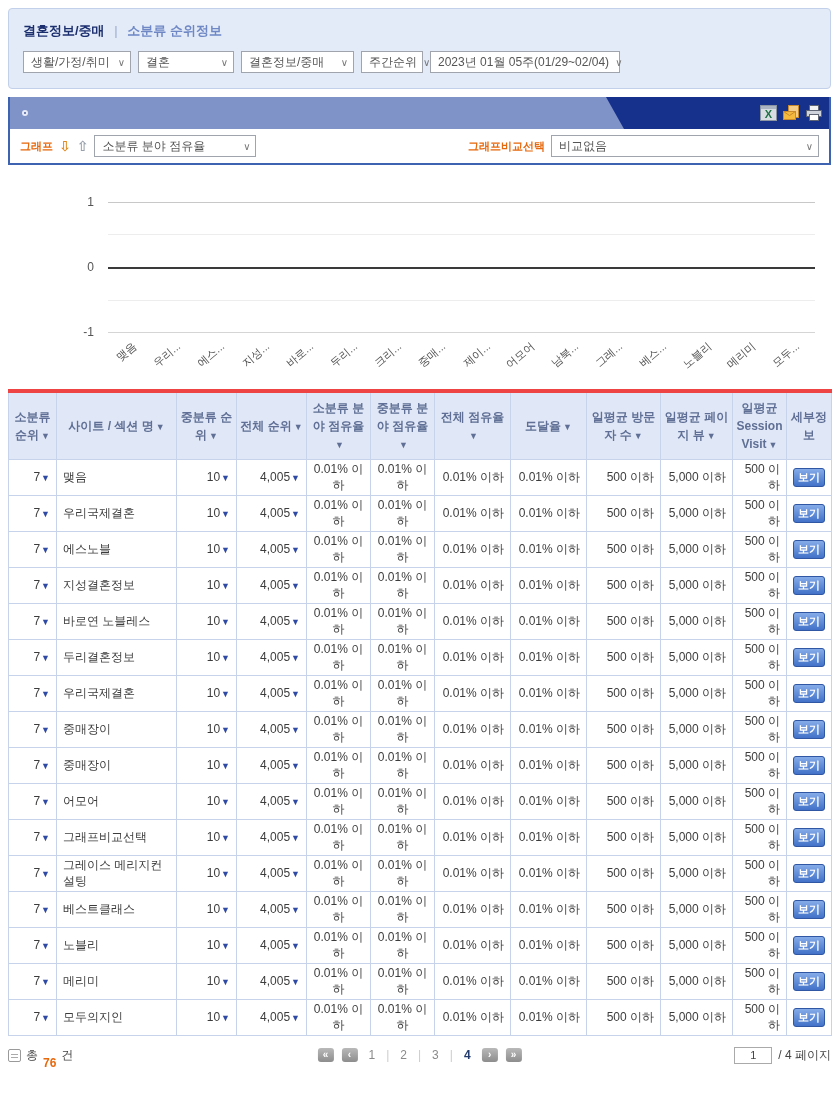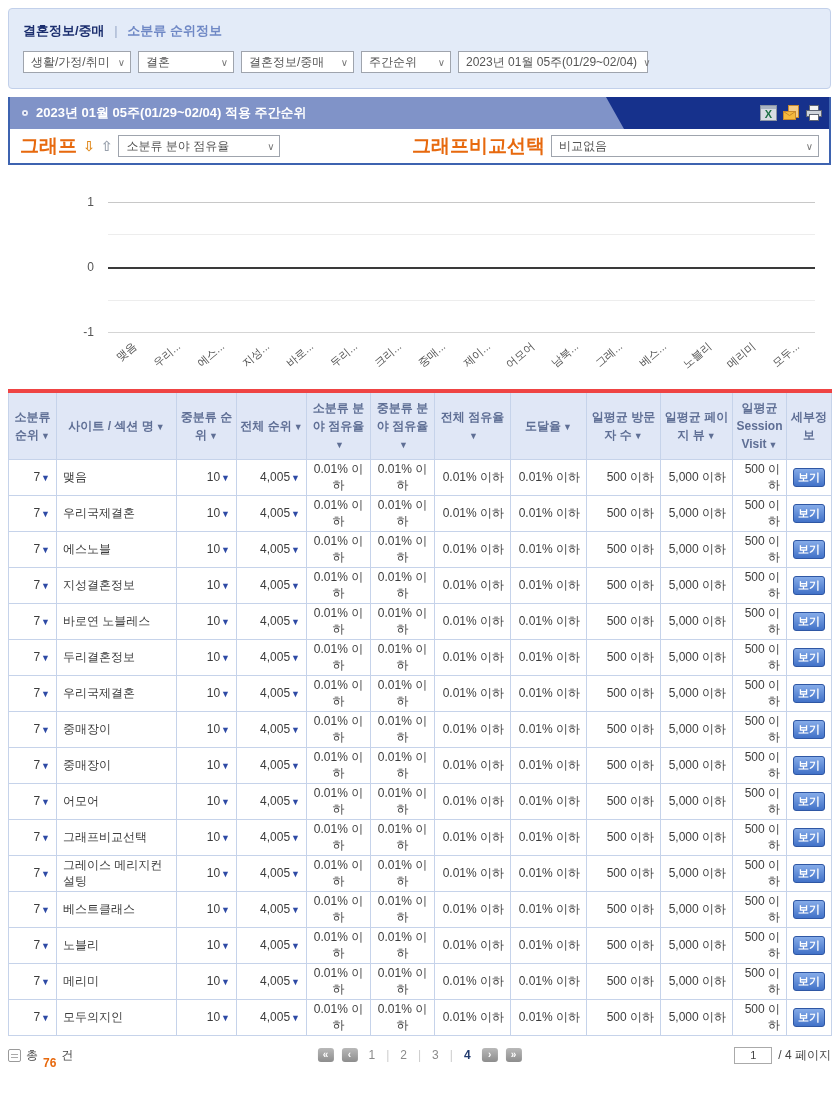--- a/index.html
+++ b/index.html
@@ -8,34 +8,34 @@
 
   
   .filter-panel { margin-top:8px; background:#e3ebf8; border:1px solid #c2d0ea; border-radius:4px; padding:13px 14px 15px; }
   .crumb { font-size:13px; font-weight:bold; }
   .crumb .cat { color:#1b2e6e; }
   .crumb .sep { color:#9aaac9; margin:0 6px; font-weight:normal; }
   .crumb .sec { color:#6f88c5; }
   .filter-row { margin-top:11px; display:flex; gap:7px; }
   .sel { background:#fff; border:1px solid #9fa4ad; height:22px; display:flex; align-items:center; justify-content:space-between; padding:0 5px 0 7px; font-size:12px; color:#555; cursor:pointer; white-space:nowrap; }
   .chev { color:#787878; font-size:10px; font-style:normal; margin-left:6px; }
-  .w105{width:108px}.w95{width:96px}.w112{width:113px}.w68{width:90px}.w188{width:190px}.w160{width:162px}.w238{width:268px}
+  .w105{width:108px}.w95{width:96px}.w112{width:113px}.w68{width:62px}.w188{width:190px}.w160{width:162px}.w238{width:268px}
 
   
   .graph-panel { margin-top:8px; border:2px solid #3e63b0; border-top:none; }
   .titlebar { position:relative; height:32px; background:#16318c; overflow:hidden; }
   .tab { position:absolute; left:0; top:0; height:32px; width:614px; background:#8093c8;
          clip-path:polygon(0 0, 596px 0, 614px 100%, 0 100%);
          display:flex; align-items:center; gap:8px; padding-left:12px; color:#fff; font-weight:bold; font-size:13px; }
   .bullet { width:6px; height:6px; border:2px solid #e6eaf6; border-radius:50%; background:#4a5d9e; flex:0 0 auto; }
   .tools { position:absolute; right:6px; top:0; height:32px; display:flex; align-items:center; gap:5px; }
   .tools span { display:inline-flex; cursor:pointer; }
   .controls { height:34px; background:#fff; display:flex; align-items:center; justify-content:space-between; padding:0 10px; }
   .cleft, .cright { display:flex; align-items:center; gap:6px; }
-  .olabel { color:#e7690e; font-weight:bold; font-size:19px; }
+  .olabel { color:#e7690e; font-weight:bold; font-size:11px; }
   .arr { font-size:14px; font-weight:bold; line-height:1; cursor:pointer; }
   .arr.down { color:#e08a1e; } .arr.up { color:#98a0ac; }
 
   
   .chart { position:relative; height:214px; margin-top:6px; }
   .gl { position:absolute; left:100px; right:16px; height:1px; }
   .gl.v1   { top:31px;  background:#c8c8c8; }
   .gl.vh   { top:63px;  background:#ededed; }
   .gl.v0   { top:96px;  background:#3a3a3a; height:2px; }
   .gl.vmh  { top:129px; background:#ededed; }
@@ -100,21 +100,20 @@
         <span>2023년 01월 05주(01/29~02/04)</span>
           <i class="chev">∨</i>
       </div>
     </div>
   </section>
 
   <section class="graph-panel">
     <div class="titlebar">
       <div class="tab">
         <span class="bullet"></span>
-        <span>2023년 01월 05주(01/29~02/04) 적용 주간순위</span>
       </div>
       <div class="tools">
         <span>
             <svg width="17" height="16">
               <rect x="0.5" y="0.5" width="16" height="15" fill="#d8dde3" stroke="#8b94a3"></rect>
               <rect x="1" y="1" width="15" height="3" fill="#aab4c2"></rect>
               <text x="8.5" y="13" font-size="11" font-weight="bold" fill="#1e7145" text-anchor="middle">X</text>
             </svg>
           </span>
         <span>

